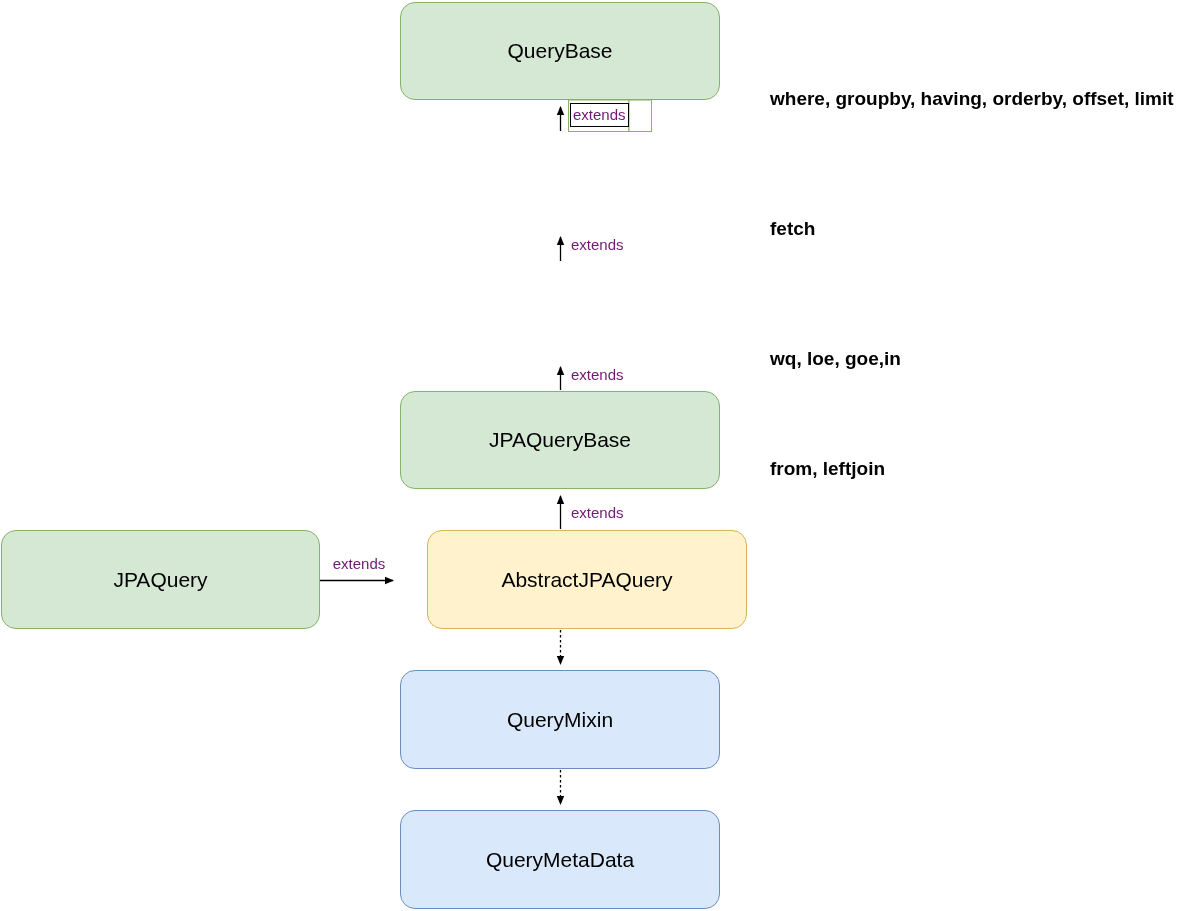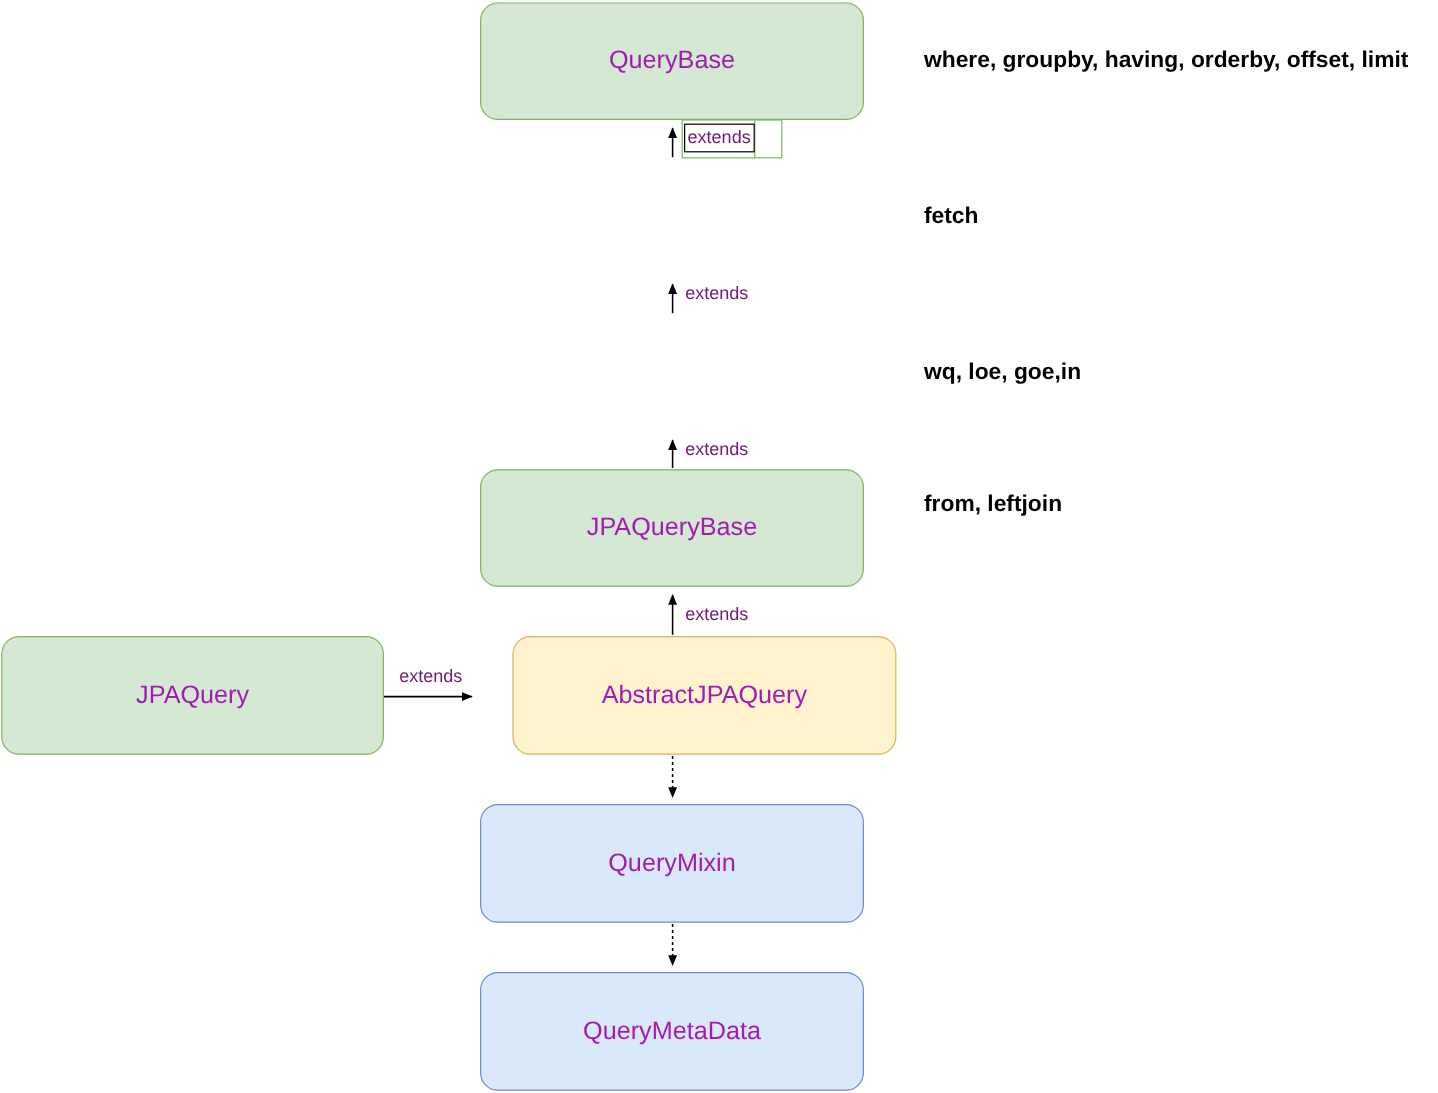--- a/index.html
+++ b/index.html
@@ -26,21 +26,21 @@
   .gap-rect { fill: #ffffff; stroke: var(--green-border, #82b366); stroke-width: 1; }
 
   .node {
     position: absolute;
     border: 1px solid #000;
     border-radius: 15px;
     display: flex;
     align-items: center;
     justify-content: center;
     font-size: 21px;
-    color: #a21caf;
+    color: #000000;
     box-sizing: content-box;
   }
   .node.green  { background: var(--green-fill, #d5e8d4);  border-color: var(--green-border, #82b366); }
   .node.yellow { background: var(--yellow-fill, #fff2cc); border-color: var(--yellow-border, #d6b656); margin-left: 27px; }
   .node.blue   { background: var(--blue-fill, #dae8fc);   border-color: var(--blue-border, #6c8ebf); }
 
   .edge-label {
     position: absolute;
     font-size: 15px;
     line-height: 18px;
@@ -55,20 +55,21 @@
     padding: 0 2px;
   }
   .annotation {
     position: absolute;
     left: 770px;
     font-weight: bold;
     font-size: 19px;
     line-height: 24px;
     color: #000;
     white-space: nowrap;
+    margin-top: 48px;
   }
 </style>
 </head>
 <body>
 
 <div class="canvas">
 
   <svg class="overlay" width="1198" height="911" viewBox="0 0 1198 911">
     <defs>
       <marker id="ah" markerUnits="userSpaceOnUse" markerWidth="10" markerHeight="10" refX="8" refY="4.5" orient="auto">

